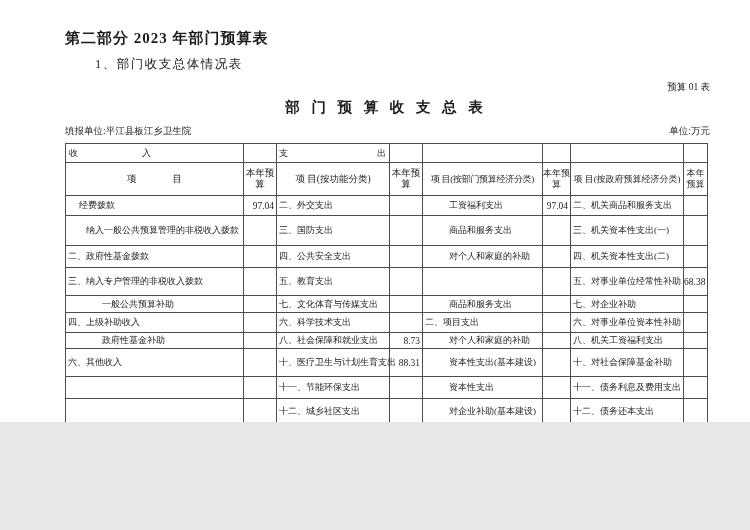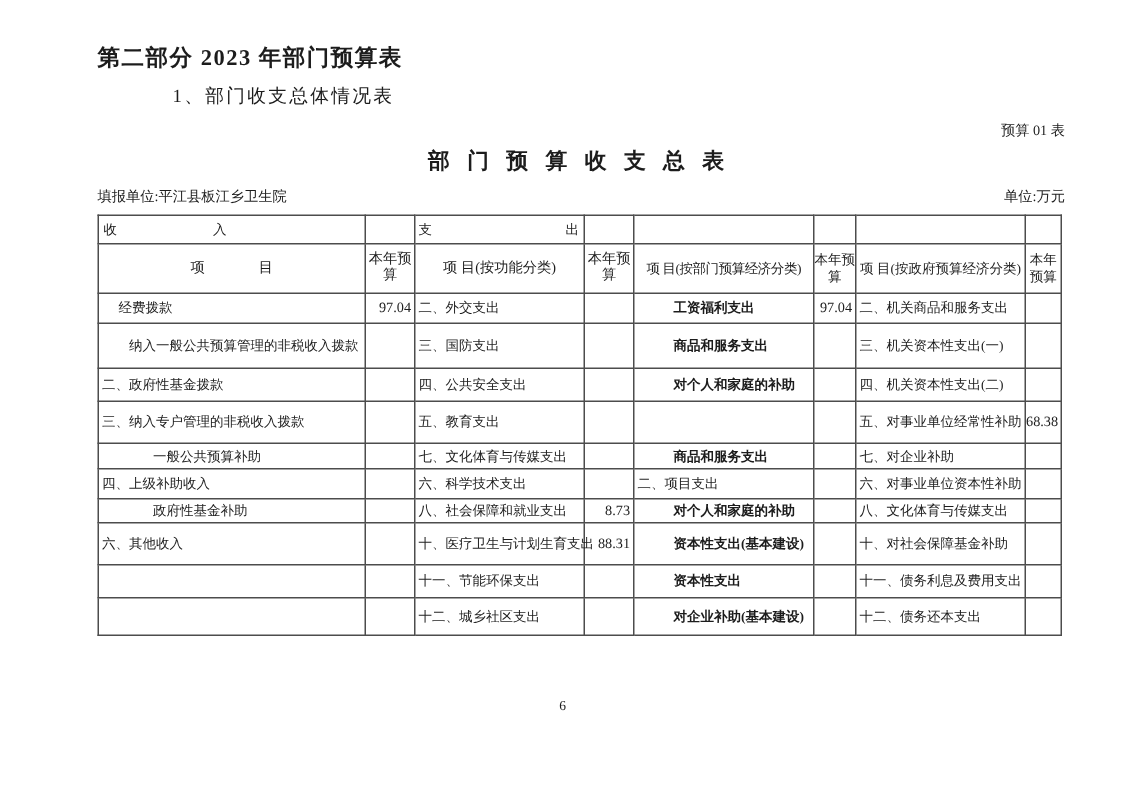--- a/index.html
+++ b/index.html
@@ -1,22 +1,22 @@
 <!DOCTYPE html>
 <html><head>
 <meta charset="utf-8">
 <style>
   html,body{margin:0;padding:0;background:#e8e8e8;}
   .page{
-    position:relative;width:750px;height:530px;background:#ffffff;
+    position:relative;width:750px;height:422px;background:#ffffff;
     font-family:"Liberation Serif","DejaVu Serif",serif;color:#1c1c1c;
     overflow:hidden;
   }
   .sec-title{position:absolute;left:65px;top:29px;font-size:15px;font-weight:bold;letter-spacing:1px;}
-  .sub-title{position:absolute;left:95px;top:56px;font-size:12.5px;letter-spacing:1.5px;margin-left:20px;}
+  .sub-title{position:absolute;left:95px;top:56px;font-size:12.5px;letter-spacing:1.5px;}
   .table-code{position:absolute;right:40px;top:81px;font-size:9.5px;}
   .table-title{position:absolute;left:65px;top:98px;width:642px;text-align:center;
     font-size:14.5px;font-weight:bold;letter-spacing:4px;}
   .unit-row{position:absolute;left:65px;top:125px;width:645px;font-size:9.5px;}
   .unit-note{position:absolute;right:0;top:0;}
   .doc-table{
     position:absolute;left:65px;top:143px;width:642px;
     border-collapse:collapse;table-layout:fixed;
     font-size:9px;border:1.5px solid #3a3a3a;
   }
@@ -25,21 +25,21 @@
   .hcell.tight{font-size:9px;letter-spacing:-0.3px;line-height:10px;margin-left:28px;}
   .hcell.fs9{font-size:9px;}
   .splitwrap{display:flex;justify-content:space-between;align-items:center;height:100%;}
   .sw-in{padding:0 92px 0 3px;}
   .sw-ex{padding:0 3px 0 2px;}
   .pairwrap{display:flex;justify-content:center;gap:36px;align-items:center;height:100%;}
   td.it{text-align:left;white-space:nowrap;padding-left:2px;}
   td.val{text-align:right;padding-right:2px;font-size:9.5px;}
   td.in1{padding-left:13px;}
   td.in3{padding-left:36px;}
-  td.in5{padding-left:26px;font-weight:bold;}
+  td.in5{padding-left:26px;}
   td.wrap{white-space:normal;text-indent:20px;padding-left:0;line-height:11px;}
   .pagenum{position:absolute;left:0;top:465px;width:750px;text-align:center;font-size:9px;}
 </style>
 </head>
 <body>
 
 <div class="page">
   <div class="sec-title">第二部分  2023 年部门预算表</div>
   <div class="sub-title">1、部门收支总体情况表</div>
   <div class="table-code">预算 01 表</div>
@@ -157,21 +157,21 @@
         <td class="it">六、对事业单位资本性补助</td>
         <td class="val"></td>
       </tr>
       <tr style="height:16px">
         <td class="it in3">政府性基金补助</td>
         <td class="val"></td>
         <td class="it">八、社会保障和就业支出</td>
         <td class="val">8.73</td>
         <td class="it in5">对个人和家庭的补助</td>
         <td class="val"></td>
-        <td class="it">八、文化体育与传媒支出</td>
+        <td class="it">八、机关工资福利支出</td>
         <td class="val"></td>
       </tr>
       <tr style="height:28px">
         <td class="it">六、其他收入</td>
         <td class="val"></td>
         <td class="it">十、医疗卫生与计划生育支出</td>
         <td class="val">88.31</td>
         <td class="it in5">资本性支出(基本建设)</td>
         <td class="val"></td>
         <td class="it">十、对社会保障基金补助</td>

